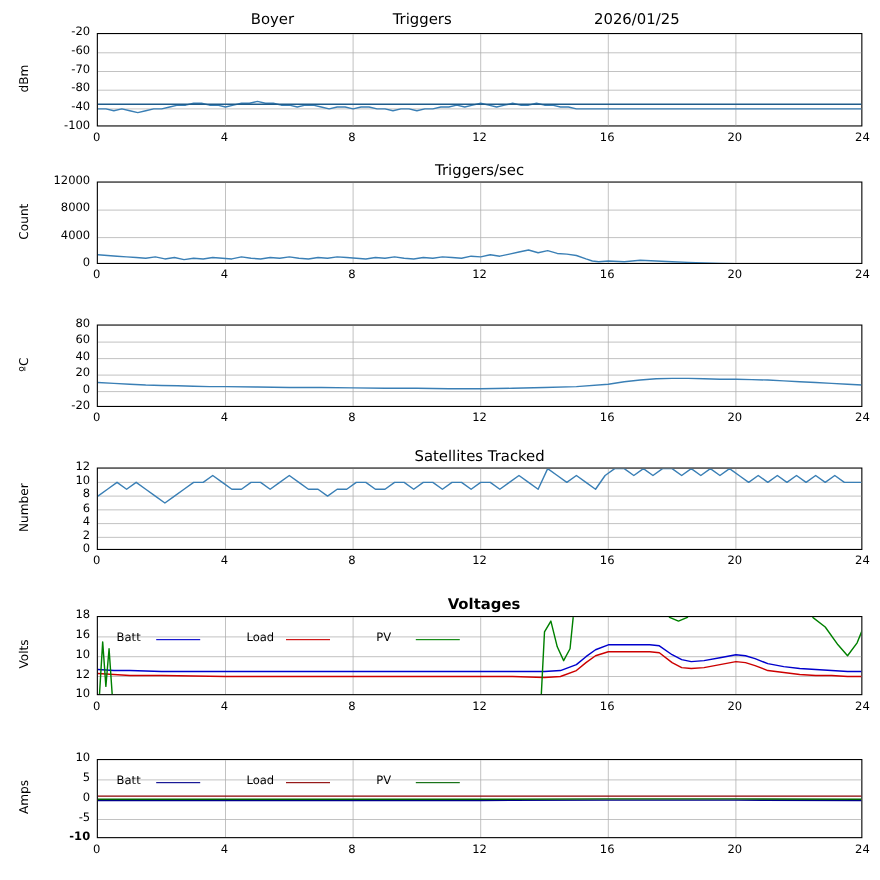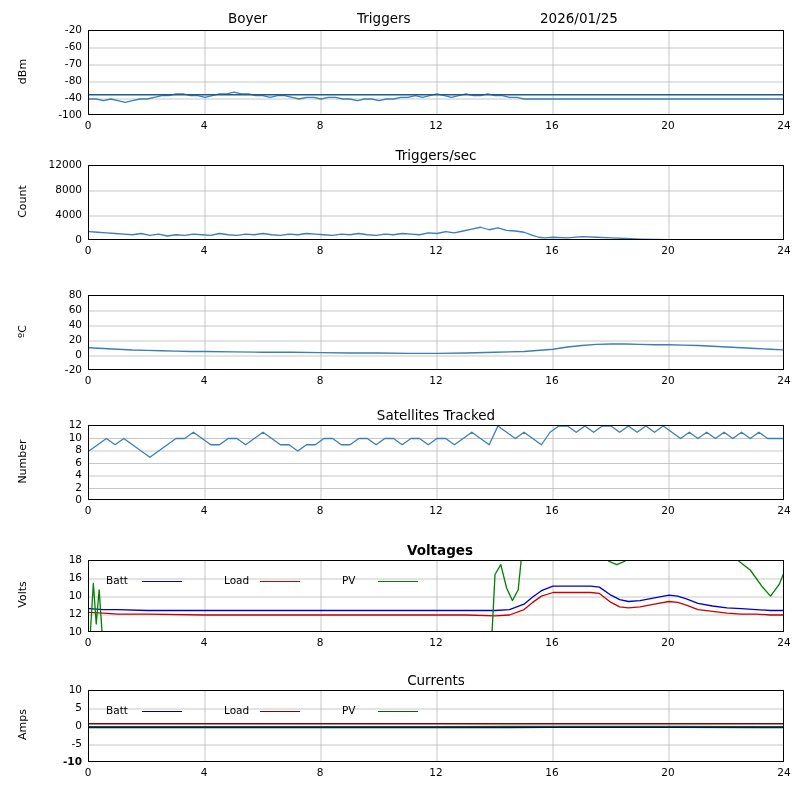--- a/index.html
+++ b/index.html
@@ -220,21 +220,20 @@
     <div class="xtick" style="left: 532px; width: 40px; top: 636px;">16</div>
     <div class="xtick" style="left: 648px; width: 40px; top: 636px;">20</div>
     <div class="xtick" style="left: 764px; width: 40px; top: 636px;">24</div>
     <div class="ylabel" style="width: 90px; left: -23px; top: 588px; transform: rotate(-90deg);">Volts</div>
     <div class="legend" style="left: 106px; top: 574px; color: rgb(0, 0, 0);">Batt</div>
     <div class="legline" style="left: 142px; top: 581px; width: 40px; border-top-color: rgb(0, 0, 204);"></div>
     <div class="legend" style="left: 224px; top: 574px; color: rgb(0, 0, 0);">Load</div>
     <div class="legline" style="left: 260px; top: 581px; width: 40px; border-top-color: rgb(204, 0, 0);"></div>
     <div class="legend" style="left: 342px; top: 574px; color: rgb(0, 0, 0);">PV</div>
     <div class="legline" style="left: 378px; top: 581px; width: 40px; border-top-color: rgb(0, 128, 0);"></div>
-    <div class="title" style="left: 88px; width: 696px; top: 672px;">Currents</div>
     <div class="plotbox" style="left: 88px; top: 690px; width: 696px; height: 72px;">
       <svg class="series" width="696" height="72">
         <line x1="116" x2="116" y1="0" y2="72" class="gridline"></line>
         <line x1="232" x2="232" y1="0" y2="72" class="gridline"></line>
         <line x1="348" x2="348" y1="0" y2="72" class="gridline"></line>
         <line x1="464" x2="464" y1="0" y2="72" class="gridline"></line>
         <line x1="580" x2="580" y1="0" y2="72" class="gridline"></line>
         <line y1="18" y2="18" x1="0" x2="696" class="gridline"></line>
         <line y1="36" y2="36" x1="0" x2="696" class="gridline"></line>
         <line y1="54" y2="54" x1="0" x2="696" class="gridline"></line>

